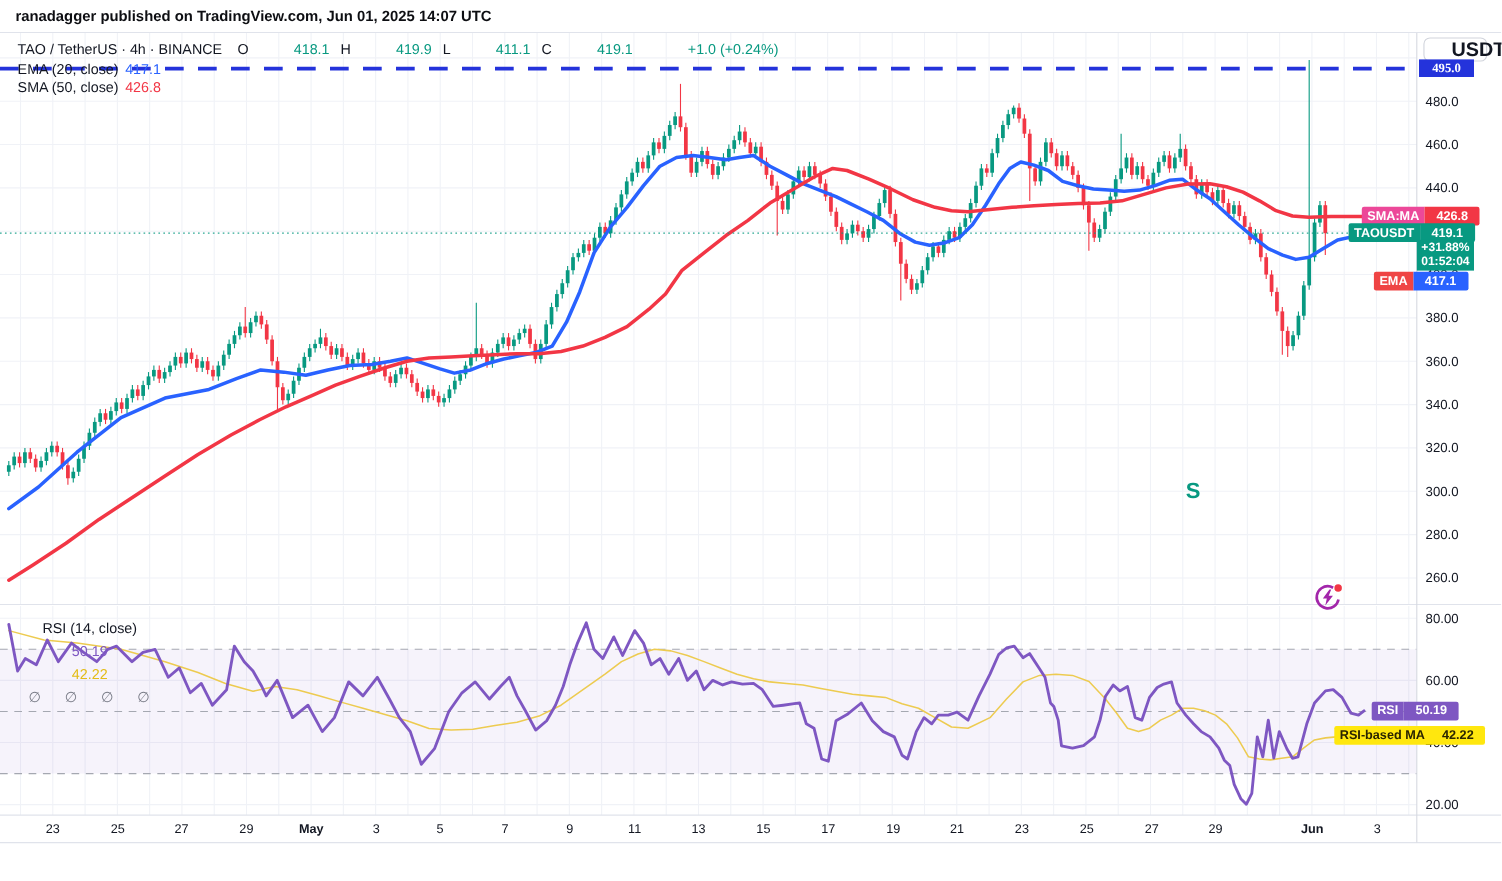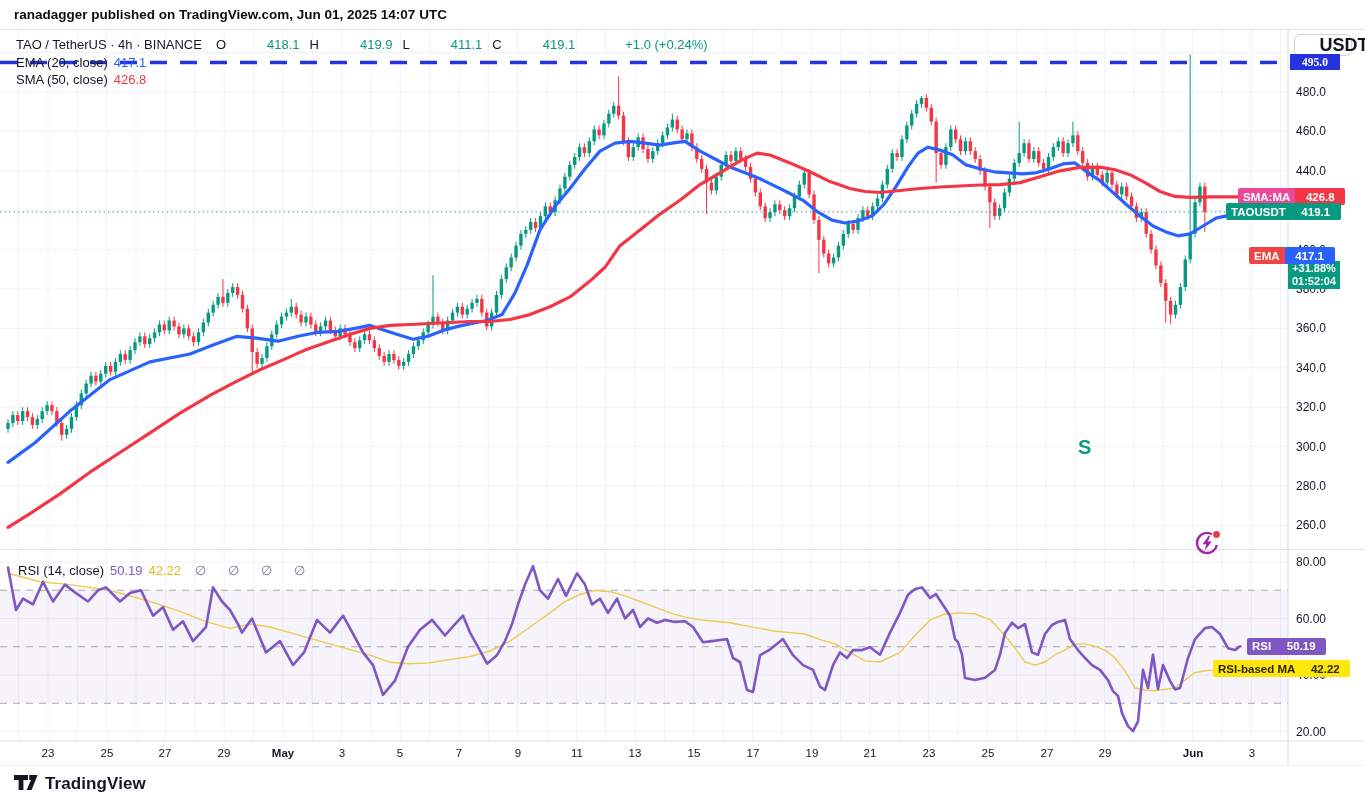--- a/index.html
+++ b/index.html
@@ -6,21 +6,21 @@
   html,body { width:1365px; height:801px; background:#ffffff; overflow:hidden;
     font-family:"Liberation Sans", sans-serif; }
   #stage { position:relative; width:1365px; height:801px; background:#fff; }
   #chart-svg { position:absolute; left:0; top:0; z-index:1; }
   .abs { position:absolute; z-index:3; }
   #header-line { left:14px; top:7px; font-size:13.5px; font-weight:700; color:#0d0e12; letter-spacing:0; }
   .legend-row { display:flex; align-items:center; gap:6px; font-size:13px; color:#131722; white-space:nowrap; }
   #legend-row1 { left:16px; top:37px; }
   #legend-row2 { left:16px; top:55px; }
   #legend-row3 { left:16px; top:72px; }
-  #rsi-legend  { left:18px; top:563px; }
+  #rsi-legend  { left:18px; top:563px;flex-direction:column; }
   .ohlc-group { display:flex; gap:10px; margin-left:8px; }
   .ohlc-item { display:flex; gap:1px; }
   .ohlc-k { color:#131722; }
   .up-txt { color:#089981;margin-left:40px; }
   .param-txt { color:#131722; }
   .ema-val { color:#2962FF; }
   .sma-val { color:#F23645; }
   .rsi-val { color:#7E57C2; }
   .rsima-val { color:#E3BC16; }
   .empty-sets { color:#787b86; letter-spacing:9px; margin-left:8px; font-size:13px; }
@@ -29,21 +29,21 @@
     border-radius:6px; display:flex; align-items:center; justify-content:center;
     font-size:18px; font-weight:700; color:#131722; background:#fff; cursor:pointer;padding-left:42px; }
   .axis-chip { position:absolute; z-index:4; display:flex; height:17px; align-items:stretch;
     font-size:11.5px; font-weight:700; color:#fff; }
   .chip-tab { display:flex; align-items:center; padding:0 5px; border-radius:2px 0 0 2px; }
   .chip-val { display:flex; align-items:center; justify-content:center; width:50px; border-radius:0 2px 2px 0; }
   #ray-chip { left:1290px; top:55px; width:50px; height:16px; display:flex; align-items:center;
     justify-content:center; font-size:11.5px; font-weight:700; color:#fff; z-index:4; }
   #countdown-block { left:1288px; top:218px; width:52px; height:28px; z-index:4;
     display:flex; flex-direction:column; align-items:center; justify-content:center;
-    font-size:11px; font-weight:700; color:#fff; line-height:13px;margin-top:43px; }
+    font-size:11px; font-weight:700; color:#fff; line-height:13px; }
   #s-marker { left:1078px; top:436px; font-size:20px; font-weight:700; color:#089981; z-index:2; }
   #flash-badge { left:1194px; top:529px; z-index:2; cursor:pointer; }
   
   #footer { position:absolute; left:0; top:766px; width:1365px; height:35px; background:#fff; z-index:3;
     display:flex; align-items:center; padding-left:14px; gap:7px; }
   #footer-brand { font-size:17px; font-weight:700; color:#131722; letter-spacing:0.1px; }
 </style>
 </head>
 <body>
 
@@ -787,20 +787,13 @@
   </div>
 
   <div class="abs" id="s-marker">S</div>
 
   <svg class="abs" id="flash-badge" width="30" height="28" viewBox="0 0 30 28">
     <circle cx="13" cy="14" r="10" fill="none" stroke="#A226AA" stroke-width="2.4" stroke-dasharray="50 13" stroke-dashoffset="-8" transform="rotate(-35 13 14)"></circle>
     <path d="M14.6 6.8 L8.6 15.2 H12.2 L10.8 21.4 L17.8 12.6 H13.9 L16.2 6.8 Z" fill="#A226AA"></path>
     <circle cx="22.5" cy="5.5" r="3.4" fill="#F23645"></circle>
   </svg>
 
-  <div id="footer">
-    <svg width="24" height="17" viewBox="0 0 24 17">
-      <path d="M0 0 H14 V5 H9.4 V15 H4.6 V5 H0 Z" fill="#131722"></path>
-      <path d="M15.2 0 H23.6 L17.6 15 H12.6 L17 5 H15.2 Z" fill="#131722"></path>
-    </svg>
-    <span id="footer-brand">TradingView</span>
-  </div>
 </div>
 
 </body></html>

